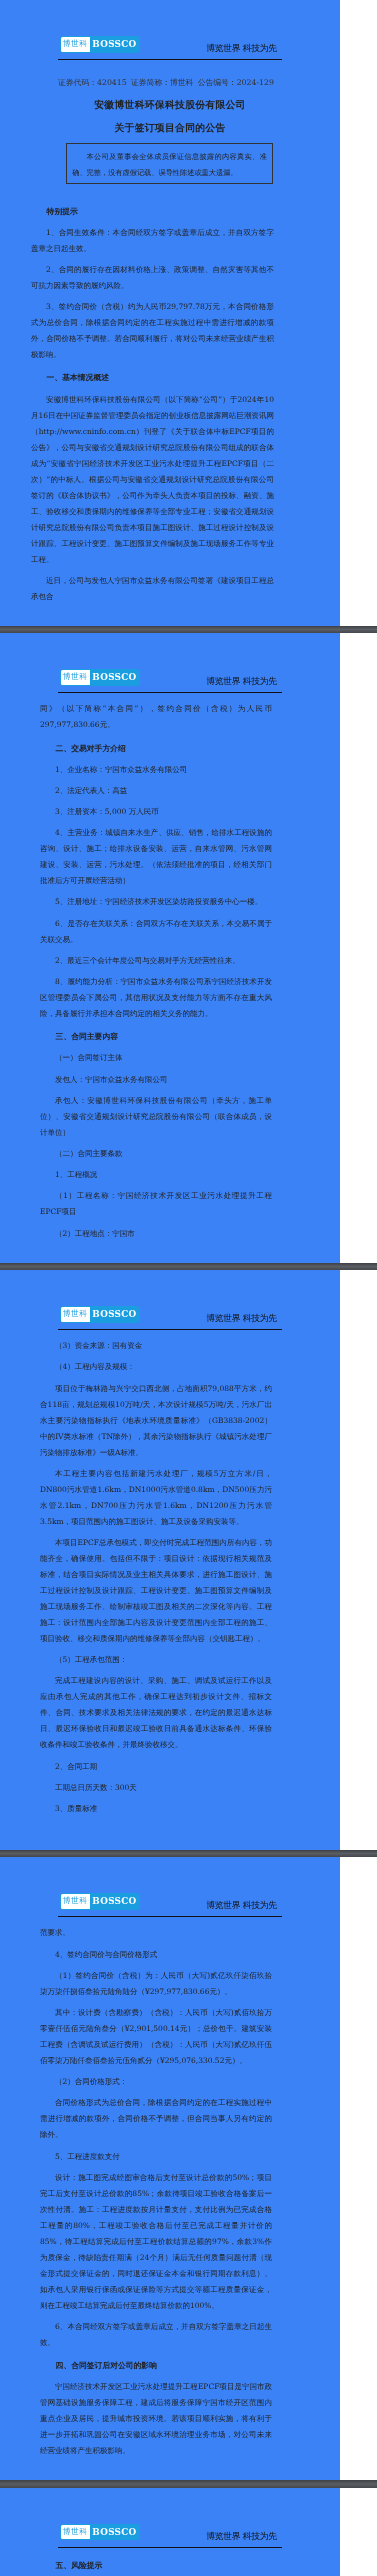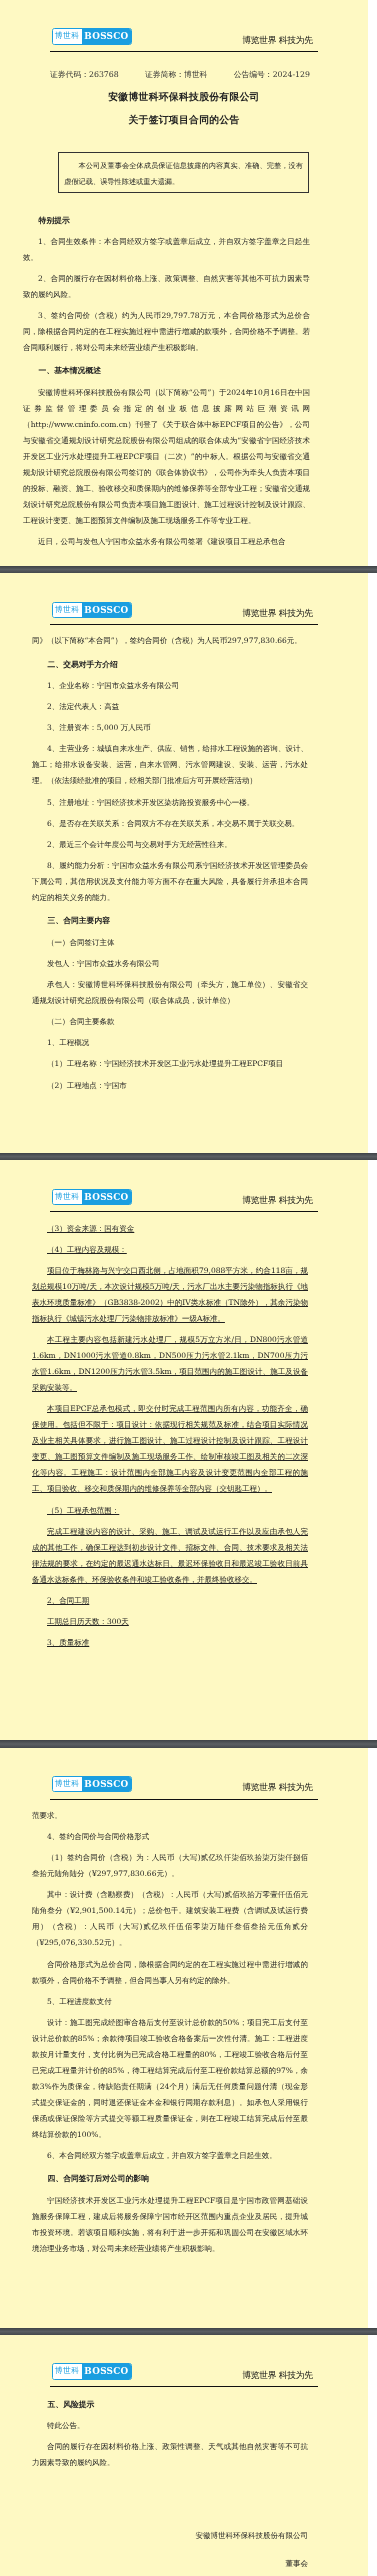--- a/index.html
+++ b/index.html
@@ -1,49 +1,49 @@
 <!DOCTYPE html>
 <html style="font-size:8.3px"><head>
 <meta charset="utf-8">
 <style>
   html, body { margin: 0; padding: 0; background: #ffffff; }
   body { width: 378px; font-family: "DejaVu Serif", "Liberation Serif", serif; color: #222; }
-  .page { position: relative; background: #fef9c3; width: 368px; box-sizing: border-box; padding: 8px; }
+  .page { position: relative; background: #3b82f6; width: 340px; box-sizing: border-box; padding: 16px; }
   .sep { height: 7.2px; background: linear-gradient(#3e4246, #5a5e62 50%, #44484c); width: 378px; }
   .header { position: relative; height: 43px; margin: 0 42px 0 42px; border-bottom: 0.8px solid #111; }
   .logo { position: absolute; left: 1.6px; bottom: 6.2px; display: flex; height: 14.5px; border: 0.8px solid #1a9ee0; border-radius: 2.6px; overflow: hidden; }
   .logo .cn { background: #fff; color: #1a9ee0; font-family: "DejaVu Sans", sans-serif; font-size: 7.8px; padding: 0 2.1px; line-height: 14.5px; letter-spacing: 0.5px; }
   .logo .en { background: #1a9ee0; color: #fff; font-family: "DejaVu Serif", serif; font-weight: bold; font-size: 8.8px; padding: 0 2.6px; line-height: 14.5px; letter-spacing: 0.3px; }
   .slogan { position: absolute; right: 5.2px; bottom: 4.1px; font-family: "DejaVu Sans", sans-serif; font-size: 8.8px; color: #111; letter-spacing: -0.3px; }
   .content { padding: 0 52px 0 24px; }
   .p1 .content { padding: 0 50px 0 15px; margin-top: 20px; }
   .para { font-size: 7.5px; line-height: 16px; margin: 5.2px 0; text-align: justify; text-indent: 2em; }
   .noindent { text-indent: 0; }
   .heading { font-family: "DejaVu Sans", sans-serif; font-weight: bold; font-size: 7.8px; line-height: 16px; margin: 7.2px 0 5.2px 0; text-indent: 2em; }
   .meta { display: flex; justify-content: space-between; font-size: 7.8px; margin: 16.6px 50px 0 42px; color: #333; }
   .title { font-family: "DejaVu Sans", sans-serif; font-weight: bold; font-size: 9.8px; text-align: center; margin: 11.4px 0 0 0; letter-spacing: 0.3px; }
   .title2 { margin-top: 10.3px; }
-  .notice-box { margin: 25px 51px 0 50px; border: 0.8px solid #333; padding: 5.2px 5.2px 2.1px 5.2px; }
+  .notice-box { margin: 8px 51px 0 50px; border: 0.8px solid #333; padding: 5.2px 5.2px 2.1px 5.2px; }
   .notice-box .para { font-size: 7.2px; margin: 0; line-height: 15.5px; }
   .sign { text-align: right; font-size: 7.5px; line-height: 16px; margin: 0; }
 </style>
 </head>
 <body>
 
 <div id="doc">
     <div class="page p1" style="min-height: 566px;">
   <div class="header">
     <div class="logo">
       <span class="cn">博世科</span>
       <span class="en">BOSSCO</span>
     </div>
     <div class="slogan">博览世界 科技为先</div>
   </div>
 <div class="meta">
-        <span>证券代码：263768</span>
+        <span>证券代码：420415</span>
         <span>证券简称：博世科</span>
         <span>公告编号：2024-129</span>
       </div>
       <div class="title">安徽博世科环保科技股份有限公司</div>
       <div class="title title2">关于签订项目合同的公告</div>
       <div class="notice-box">
         <p class="para">本公司及董事会全体成员保证信息披露的内容真实、准确、完整，没有虚假记载、误导性陈述或重大遗漏。</p>
       </div>
       <div class="content">
         <div class="heading">特别提示</div>
@@ -87,21 +87,21 @@
     </div>
     <div class="sep"></div>
     <div class="page p3" style="min-height: 580px;">
   <div class="header">
     <div class="logo">
       <span class="cn">博世科</span>
       <span class="en">BOSSCO</span>
     </div>
     <div class="slogan">博览世界 科技为先</div>
   </div>
-<div class="content" style="padding-top: 3.1px; text-decoration: underline;">
+<div class="content" style="padding-top: 3.1px;">
         <p class="para">（3）资金来源：国有资金</p>
         <p class="para">（4）工程内容及规模：</p>
         <p class="para">项目位于梅林路与兴宁交口西北侧，占地面积79,088平方米，约合118亩，规划总规模10万吨/天，本次设计规模5万吨/天，污水厂出水主要污染物指标执行《地表水环境质量标准》（GB3838-2002）中的IV类水标准（TN除外），其余污染物指标执行《城镇污水处理厂污染物排放标准》一级A标准。</p>
         <p class="para">本工程主要内容包括新建污水处理厂，规模5万立方米/日，DN800污水管道1.6km，DN1000污水管道0.8km，DN500压力污水管2.1km，DN700压力污水管1.6km，DN1200压力污水管3.5km，项目范围内的施工图设计、施工及设备采购安装等。</p>
         <p class="para">本项目EPCF总承包模式，即交付时完成工程范围内所有内容，功能齐全，确保使用。包括但不限于：项目设计：依据现行相关规范及标准，结合项目实际情况及业主相关具体要求，进行施工图设计、施工过程设计控制及设计跟踪、工程设计变更、施工图预算文件编制及施工现场服务工作、绘制审核竣工图及相关的二次深化等内容。工程施工：设计范围内全部施工内容及设计变更范围内全部工程的施工、项目验收、移交和质保期内的维修保养等全部内容（交钥匙工程）。</p>
         <p class="para">（5）工程承包范围：</p>
         <p class="para">完成工程建设内容的设计、采购、施工、调试及试运行工作以及应由承包人完成的其他工作，确保工程达到初步设计文件、招标文件、合同、技术要求及相关法律法规的要求，在约定的最迟通水达标日、最迟环保验收日和最迟竣工验收日前具备通水达标条件、环保验收条件和竣工验收条件，并最终验收移交。</p>
         <p class="para">2、合同工期</p>
         <p class="para">工期总日历天数：300天</p>
         <p class="para">3、质量标准</p>
@@ -114,20 +114,21 @@
       <span class="cn">博世科</span>
       <span class="en">BOSSCO</span>
     </div>
     <div class="slogan">博览世界 科技为先</div>
   </div>
 <div class="content" style="padding-top: 3.1px;">
         <p class="para noindent">范要求。</p>
         <p class="para">4、签约合同价与合同价格形式</p>
         <p class="para">（1）签约合同价（含税）为：人民币（大写)贰亿玖仟柒佰玖拾柒万柒仟捌佰叁拾元陆角陆分（¥297,977,830.66元）。</p>
         <p class="para">其中：设计费（含勘察费）（含税）：人民币（大写)贰佰玖拾万零壹仟伍佰元陆角叁分（¥2,901,500.14元）；总价包干。建筑安装工程费（含调试及试运行费用）（含税）：人民币（大写)贰亿玖仟伍佰零柒万陆仟叁佰叁拾元伍角贰分（¥295,076,330.52元）。</p>
+        <p class="para">（2）合同价格形式：</p>
         <p class="para">合同价格形式为总价合同，除根据合同约定的在工程实施过程中需进行增减的款项外，合同价格不予调整，但合同当事人另有约定的除外。</p>
         <p class="para">5、工程进度款支付</p>
         <p class="para">设计：施工图完成经图审合格后支付至设计总价款的50%；项目完工后支付至设计总价款的85%；余款待项目竣工验收合格备案后一次性付清。施工：工程进度款按月计量支付，支付比例为已完成合格工程量的80%，工程竣工验收合格后付至已完成工程量并计价的85%，待工程结算完成后付至工程价款结算总额的97%，余款3%作为质保金，待缺陷责任期满（24个月）满后无任何质量问题付清（现金形式提交保证金的，同时退还保证金本金和银行同期存款利息）。如承包人采用银行保函或保证保险等方式提交等额工程质量保证金，则在工程竣工结算完成后付至最终结算价款的100%。</p>
         <p class="para">6、本合同经双方签字或盖章后成立，并自双方签字盖章之日起生效。</p>
         <div class="heading">四、合同签订后对公司的影响</div>
         <p class="para">宁国经济技术开发区工业污水处理提升工程EPCF项目是宁国市政管网基础设施服务保障工程，建成后将服务保障宁国市经开区范围内重点企业及居民，提升城市投资环境。若该项目顺利实施，将有利于进一步开拓和巩固公司在安徽区域水环境治理业务市场，对公司未来经营业绩将产生积极影响。</p>
       </div>
     </div>
     <div class="sep"></div>
     <div class="page p5" style="min-height: 240px;">

